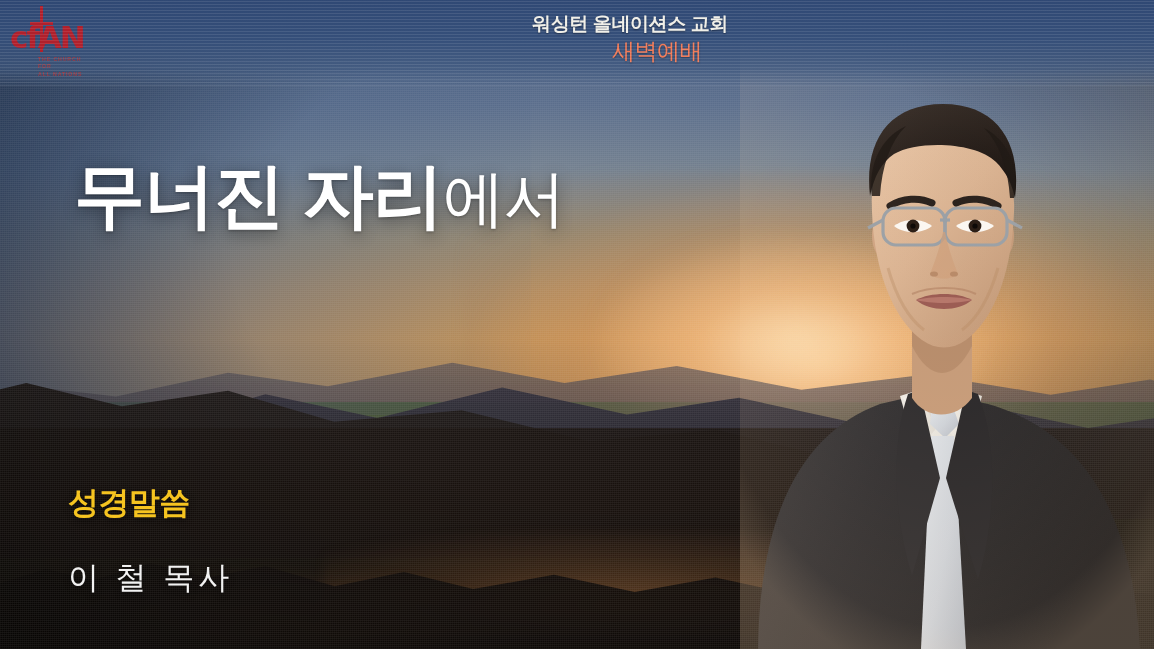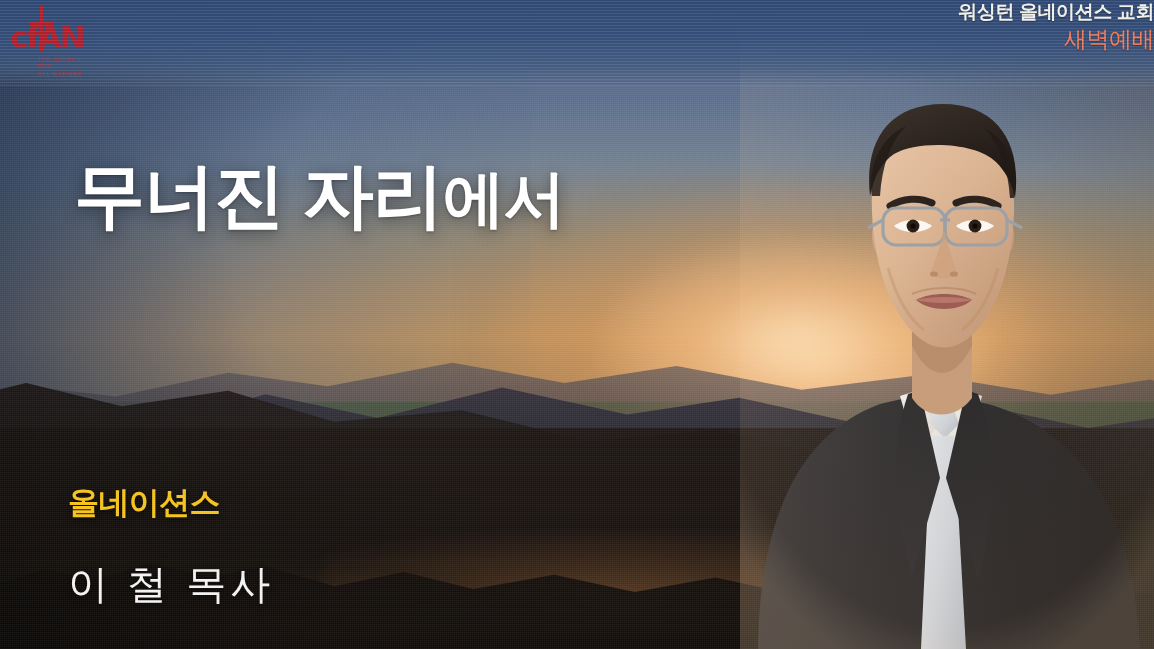--- a/index.html
+++ b/index.html
@@ -166,21 +166,21 @@
     content:""; position:absolute; left:-10px; top:16px;
     width:23px; height:3px; background:#b0202c;
   }
   .logo-sub {
     position:absolute; left:38px; top:56px;
     color:#9c3a44; font-size:5.2px; letter-spacing:.9px;
     line-height:7.4px; font-weight:700; text-align:left;
     white-space:pre-line;
   }
 
-  .topbar-text { flex:1; padding-top:0; text-align:right; margin-left:-6px; }
+  .topbar-text { flex:1; padding-top:12px; text-align:center; margin-left:-6px; }
   .church-name {
     color:#f0efe8; font-size:19px; font-weight:700;
     letter-spacing:-0.4px; line-height:24px;
     text-shadow:0 1px 2px rgba(0,0,0,.4);
   }
   .service-name {
     color:#f07a58; font-size:23px; font-weight:400;
     letter-spacing:-0.5px; line-height:30px;
     padding-left:54px;
     text-shadow:0 1px 2px rgba(0,0,0,.35);
@@ -201,40 +201,40 @@
   }
   .title-line { white-space:nowrap; line-height:1.0; }
   .title-line1 { margin-bottom:14px; }
   .t-big {
     color:#ffffff; font-size:71px; font-weight:700;
     letter-spacing:-1px;
     text-shadow:0 3px 16px rgba(0,0,0,.42), 0 1px 3px rgba(0,0,0,.3);
     vertical-align:baseline;
   }
   .t-small {
-    color:#ffffff; font-size:62px; font-weight:700;
+    color:#ffffff; font-size:62px; font-weight:400;
     letter-spacing:-1px;
     text-shadow:0 3px 16px rgba(0,0,0,.42), 0 1px 3px rgba(0,0,0,.3);
     vertical-align:baseline;
   }
 
   
   .meta { position:absolute; left:68px; top:482px; z-index:6; }
   .scripture-row { display:flex; align-items:baseline; gap:26px; }
   .scripture-label {
     color:#f6c420; font-size:31px; font-weight:800; letter-spacing:-0.6px;
     text-shadow:0 2px 6px rgba(0,0,0,.55);
   }
   .scripture-ref {
     color:#ffffff; font-size:31px; font-weight:700; letter-spacing:-0.4px;
     text-shadow:0 2px 6px rgba(0,0,0,.55);
   }
   .speaker {
     margin-top:33px;
-    color:#f2f2f2; font-size:40px; font-weight:400; letter-spacing:4px;
+    color:#f2f2f2; font-size:31px; font-weight:400; letter-spacing:4px;
     text-shadow:0 2px 6px rgba(0,0,0,.55);
   }
 </style>
 </head>
 <body>
 
 <div class="stage">
 
   <div class="bg">
     <div class="sky"></div>
@@ -361,18 +361,18 @@
   </div>
 
   <div class="titles">
     <div class="title-line title-line1">
       <span class="t-big">무너진 자리</span><span class="t-small">에서</span>
     </div>
   </div>
 
   <div class="meta">
     <div class="scripture-row">
-      <span class="scripture-label">올네이션스</span>
+      <span class="scripture-label">성경말씀</span>
     </div>
     <div class="speaker">이 철 목사</div>
   </div>
 
 </div>
 
 </body></html>

